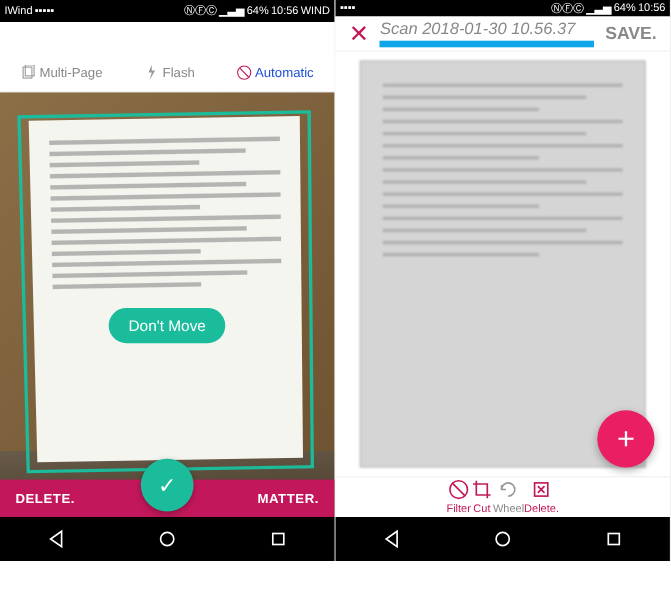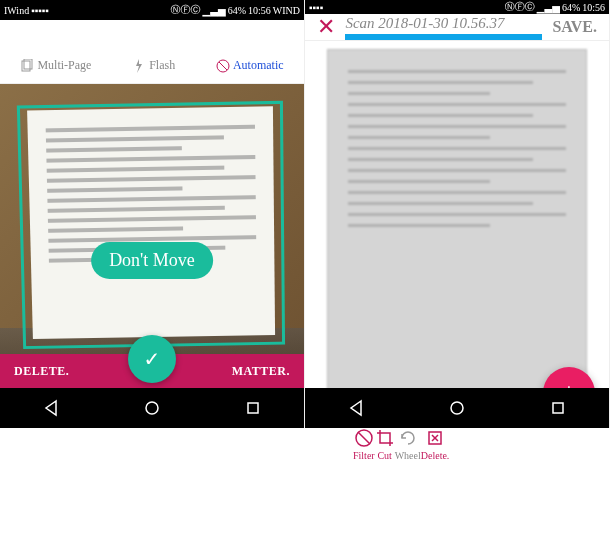--- a/index.html
+++ b/index.html
@@ -6,26 +6,25 @@
     body {
       width: 610px;
       height: 538px;
       display: flex;
       font-family: Arial, sans-serif;
       background: #fff;
       overflow: hidden;
     }
     .screen {
       width: 305px;
-      height: 428px;
+      height: 510px;
       display: flex;
       flex-direction: column;
       position: relative;
       border-right: 1px solid #eee;
-      font-family: Liberation Serif, serif;
     }
     
     .status-bar {
       height: 20px;
       background: #000;
       color: #fff;
       font-size: 10px;
       display: flex;
       align-items: center;
       justify-content: space-between;
@@ -92,21 +91,21 @@
     .paper-line.med { width: 85%; }
     .dont-move-badge {
       position: absolute;
       top: 46%;
       left: 50%;
       transform: translateX(-50%);
       background: #1abc9c;
       color: #fff;
       padding: 8px 18px;
       border-radius: 20px;
-      font-size: 18px;
+      font-size: 14px;
       font-weight: 400;
       white-space: nowrap;
     }
     .laptop-hint {
       position: absolute;
       bottom: 60px;
       left: 0;
       right: 0;
       height: 40px;
       background: linear-gradient(0deg, #333 0%, #555 100%);
@@ -235,25 +234,24 @@
       justify-content: center;
       font-size: 28px;
       font-weight: 300;
       box-shadow: 0 3px 8px rgba(0,0,0,0.3);
     }
     .bottom-tabbar {
       height: 48px;
       background: #fff;
       display: flex;
       align-items: center;
-      justify-content: flex-start;
+      justify-content: center;
       border-top: 1px solid #eee;
       position: relative;
       margin-bottom: 40px;
-      padding-left: 48px;
     }
     .tab-item {
       display: flex;
       flex-direction: column;
       align-items: center;
       gap: 2px;
       font-size: 10px;
       color: #888;
     }
     .tab-item.accent { color: #c2185b; }

